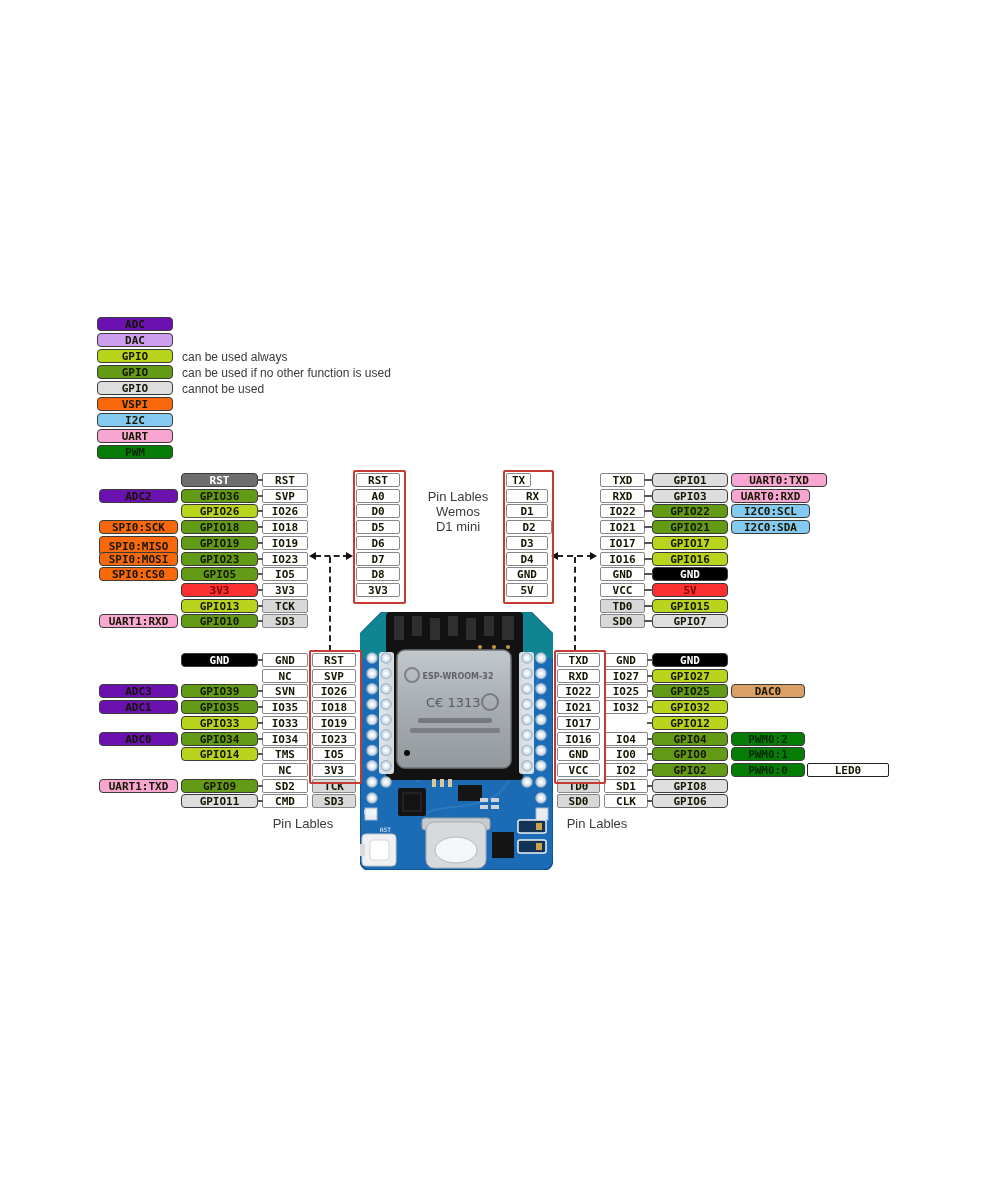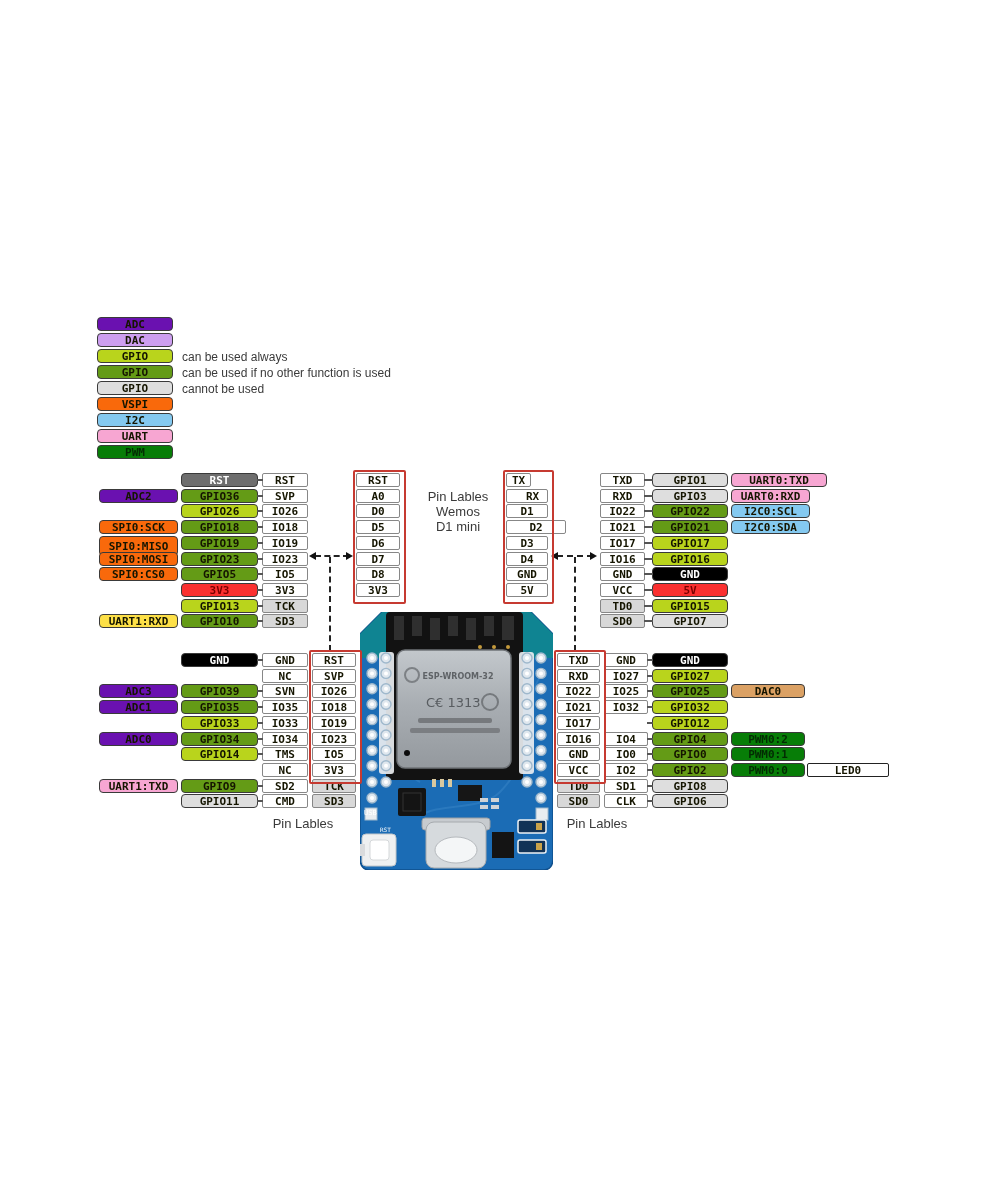--- a/index.html
+++ b/index.html
@@ -191,21 +191,21 @@
     </g>
     <text x="4" y="203" font-family="DejaVu Sans Mono, monospace" font-size="7" fill="#ffffff">USB</text>
     <text x="20" y="220" font-family="DejaVu Sans Mono, monospace" font-size="6" fill="#ffffff">RST</text>
   </svg>
 
 <div class="pbox" style="left: 99px; top: 489px; width: 79px; height: 14px; background: rgb(106, 17, 176); color: rgb(21, 21, 0); border: 1px solid rgb(58, 58, 58); border-radius: 4px;">ADC2</div>
     <div class="pbox" style="left: 99px; top: 520px; width: 79px; height: 14px; background: rgb(249, 105, 11); color: rgb(21, 21, 0); border: 1px solid rgb(58, 58, 58); border-radius: 4px;">SPI0:SCK</div>
     <div class="pbox" style="left: 99px; top: 536px; width: 79px; height: 20px; background: rgb(249, 105, 11); color: rgb(21, 21, 0); border: 1px solid rgb(58, 58, 58); border-radius: 4px;">SPI0:MISO</div>
     <div class="pbox" style="left: 99px; top: 552px; width: 79px; height: 14px; background: rgb(249, 105, 11); color: rgb(21, 21, 0); border: 1px solid rgb(58, 58, 58); border-radius: 4px;">SPI0:MOSI</div>
     <div class="pbox" style="left: 99px; top: 567px; width: 79px; height: 14px; background: rgb(249, 105, 11); color: rgb(21, 21, 0); border: 1px solid rgb(58, 58, 58); border-radius: 4px;">SPI0:CS0</div>
-    <div class="pbox" style="left: 99px; top: 614px; width: 79px; height: 14px; background: #fde047; color: rgb(21, 21, 0); border: 1px solid rgb(58, 58, 58); border-radius: 4px;">UART1:RXD</div>
+    <div class="pbox" style="left: 99px; top: 614px; width: 79px; height: 14px; background: #f9a8d4; color: rgb(21, 21, 0); border: 1px solid rgb(58, 58, 58); border-radius: 4px;">UART1:RXD</div>
     <div class="pbox" style="left: 181px; top: 473px; width: 77px; height: 14px; background: rgb(110, 110, 110); color: rgb(255, 255, 255); border: 1px solid rgb(58, 58, 58); border-radius: 4px;">RST</div>
     <div class="pbox" style="left: 181px; top: 489px; width: 77px; height: 14px; background: rgb(100, 155, 22); color: rgb(21, 21, 0); border: 1px solid rgb(58, 58, 58); border-radius: 4px;">GPIO36</div>
     <div class="pbox" style="left: 181px; top: 504px; width: 77px; height: 14px; background: rgb(185, 212, 28); color: rgb(21, 21, 0); border: 1px solid rgb(58, 58, 58); border-radius: 4px;">GPIO26</div>
     <div class="pbox" style="left: 181px; top: 520px; width: 77px; height: 14px; background: rgb(100, 155, 22); color: rgb(21, 21, 0); border: 1px solid rgb(58, 58, 58); border-radius: 4px;">GPIO18</div>
     <div class="pbox" style="left: 181px; top: 536px; width: 77px; height: 14px; background: rgb(100, 155, 22); color: rgb(21, 21, 0); border: 1px solid rgb(58, 58, 58); border-radius: 4px;">GPIO19</div>
     <div class="pbox" style="left: 181px; top: 552px; width: 77px; height: 14px; background: rgb(100, 155, 22); color: rgb(21, 21, 0); border: 1px solid rgb(58, 58, 58); border-radius: 4px;">GPIO23</div>
     <div class="pbox" style="left: 181px; top: 567px; width: 77px; height: 14px; background: rgb(100, 155, 22); color: rgb(21, 21, 0); border: 1px solid rgb(58, 58, 58); border-radius: 4px;">GPIO5</div>
     <div class="pbox" style="left: 181px; top: 583px; width: 77px; height: 14px; background: rgb(251, 48, 48); color: rgb(122, 0, 0); border: 1px solid rgb(58, 58, 58); border-radius: 4px;">3V3</div>
     <div class="pbox" style="left: 181px; top: 599px; width: 77px; height: 14px; background: rgb(185, 212, 28); color: rgb(21, 21, 0); border: 1px solid rgb(58, 58, 58); border-radius: 4px;">GPIO13</div>
     <div class="pbox" style="left: 181px; top: 614px; width: 77px; height: 14px; background: rgb(100, 155, 22); color: rgb(21, 21, 0); border: 1px solid rgb(58, 58, 58); border-radius: 4px;">GPIO10</div>
@@ -234,21 +234,21 @@
     <div class="pbox" style="left: 356px; top: 504px; width: 44px; height: 14px; background: rgb(255, 255, 255); color: rgb(21, 21, 0); border: 1px solid rgb(135, 135, 135); border-radius: 2px;">D0</div>
     <div class="pbox" style="left: 356px; top: 520px; width: 44px; height: 14px; background: rgb(255, 255, 255); color: rgb(21, 21, 0); border: 1px solid rgb(135, 135, 135); border-radius: 2px;">D5</div>
     <div class="pbox" style="left: 356px; top: 536px; width: 44px; height: 14px; background: rgb(255, 255, 255); color: rgb(21, 21, 0); border: 1px solid rgb(135, 135, 135); border-radius: 2px;">D6</div>
     <div class="pbox" style="left: 356px; top: 552px; width: 44px; height: 14px; background: rgb(255, 255, 255); color: rgb(21, 21, 0); border: 1px solid rgb(135, 135, 135); border-radius: 2px;">D7</div>
     <div class="pbox" style="left: 356px; top: 567px; width: 44px; height: 14px; background: rgb(255, 255, 255); color: rgb(21, 21, 0); border: 1px solid rgb(135, 135, 135); border-radius: 2px;">D8</div>
     <div class="pbox" style="left: 356px; top: 583px; width: 44px; height: 14px; background: rgb(255, 255, 255); color: rgb(21, 21, 0); border: 1px solid rgb(135, 135, 135); border-radius: 2px;">3V3</div>
     <div class="redbox" style="left: 353px; top: 470px; width: 49px; height: 130px;"></div>
     <div class="pbox" style="left: 506px; top: 473px; width: 25px; height: 14px; background: rgb(255, 255, 255); color: rgb(21, 21, 0); border: 1px solid rgb(135, 135, 135); border-radius: 2px;">TX</div>
     <div class="pbox" style="left: 506px; top: 489px; width: 42px; height: 14px; background: rgb(255, 255, 255); color: rgb(21, 21, 0); border: 1px solid rgb(135, 135, 135); border-radius: 2px; padding-left: 11px;">RX</div>
     <div class="pbox" style="left: 506px; top: 504px; width: 42px; height: 14px; background: rgb(255, 255, 255); color: rgb(21, 21, 0); border: 1px solid rgb(135, 135, 135); border-radius: 2px;">D1</div>
-    <div class="pbox" style="left: 506px; top: 520px; width: 60px; height: 14px; background: rgb(255, 255, 255); color: rgb(21, 21, 0); border: 1px solid rgb(135, 135, 135); border-radius: 2px; text-align: center;">D2</div>
+    <div class="pbox" style="left: 506px; top: 520px; width: 46px; height: 14px; background: rgb(255, 255, 255); color: rgb(21, 21, 0); border: 1px solid rgb(135, 135, 135); border-radius: 2px; text-align: center;">D2</div>
     <div class="pbox" style="left: 506px; top: 536px; width: 42px; height: 14px; background: rgb(255, 255, 255); color: rgb(21, 21, 0); border: 1px solid rgb(135, 135, 135); border-radius: 2px;">D3</div>
     <div class="pbox" style="left: 506px; top: 552px; width: 42px; height: 14px; background: rgb(255, 255, 255); color: rgb(21, 21, 0); border: 1px solid rgb(135, 135, 135); border-radius: 2px;">D4</div>
     <div class="pbox" style="left: 506px; top: 567px; width: 42px; height: 14px; background: rgb(255, 255, 255); color: rgb(21, 21, 0); border: 1px solid rgb(135, 135, 135); border-radius: 2px;">GND</div>
     <div class="pbox" style="left: 506px; top: 583px; width: 42px; height: 14px; background: rgb(255, 255, 255); color: rgb(21, 21, 0); border: 1px solid rgb(135, 135, 135); border-radius: 2px;">5V</div>
     <div class="redbox" style="left: 503px; top: 470px; width: 47px; height: 130px;"></div>
     <div class="pbox" style="left: 600px; top: 473px; width: 45px; height: 14px; background: rgb(255, 255, 255); color: rgb(21, 21, 0); border: 1px solid rgb(135, 135, 135); border-radius: 2px;">TXD</div>
     <div class="pbox" style="left: 600px; top: 489px; width: 45px; height: 14px; background: rgb(255, 255, 255); color: rgb(21, 21, 0); border: 1px solid rgb(135, 135, 135); border-radius: 2px;">RXD</div>
     <div class="pbox" style="left: 600px; top: 504px; width: 45px; height: 14px; background: rgb(255, 255, 255); color: rgb(21, 21, 0); border: 1px solid rgb(135, 135, 135); border-radius: 2px;">IO22</div>
     <div class="pbox" style="left: 600px; top: 520px; width: 45px; height: 14px; background: rgb(255, 255, 255); color: rgb(21, 21, 0); border: 1px solid rgb(135, 135, 135); border-radius: 2px;">IO21</div>
     <div class="pbox" style="left: 600px; top: 536px; width: 45px; height: 14px; background: rgb(255, 255, 255); color: rgb(21, 21, 0); border: 1px solid rgb(135, 135, 135); border-radius: 2px;">IO17</div>

